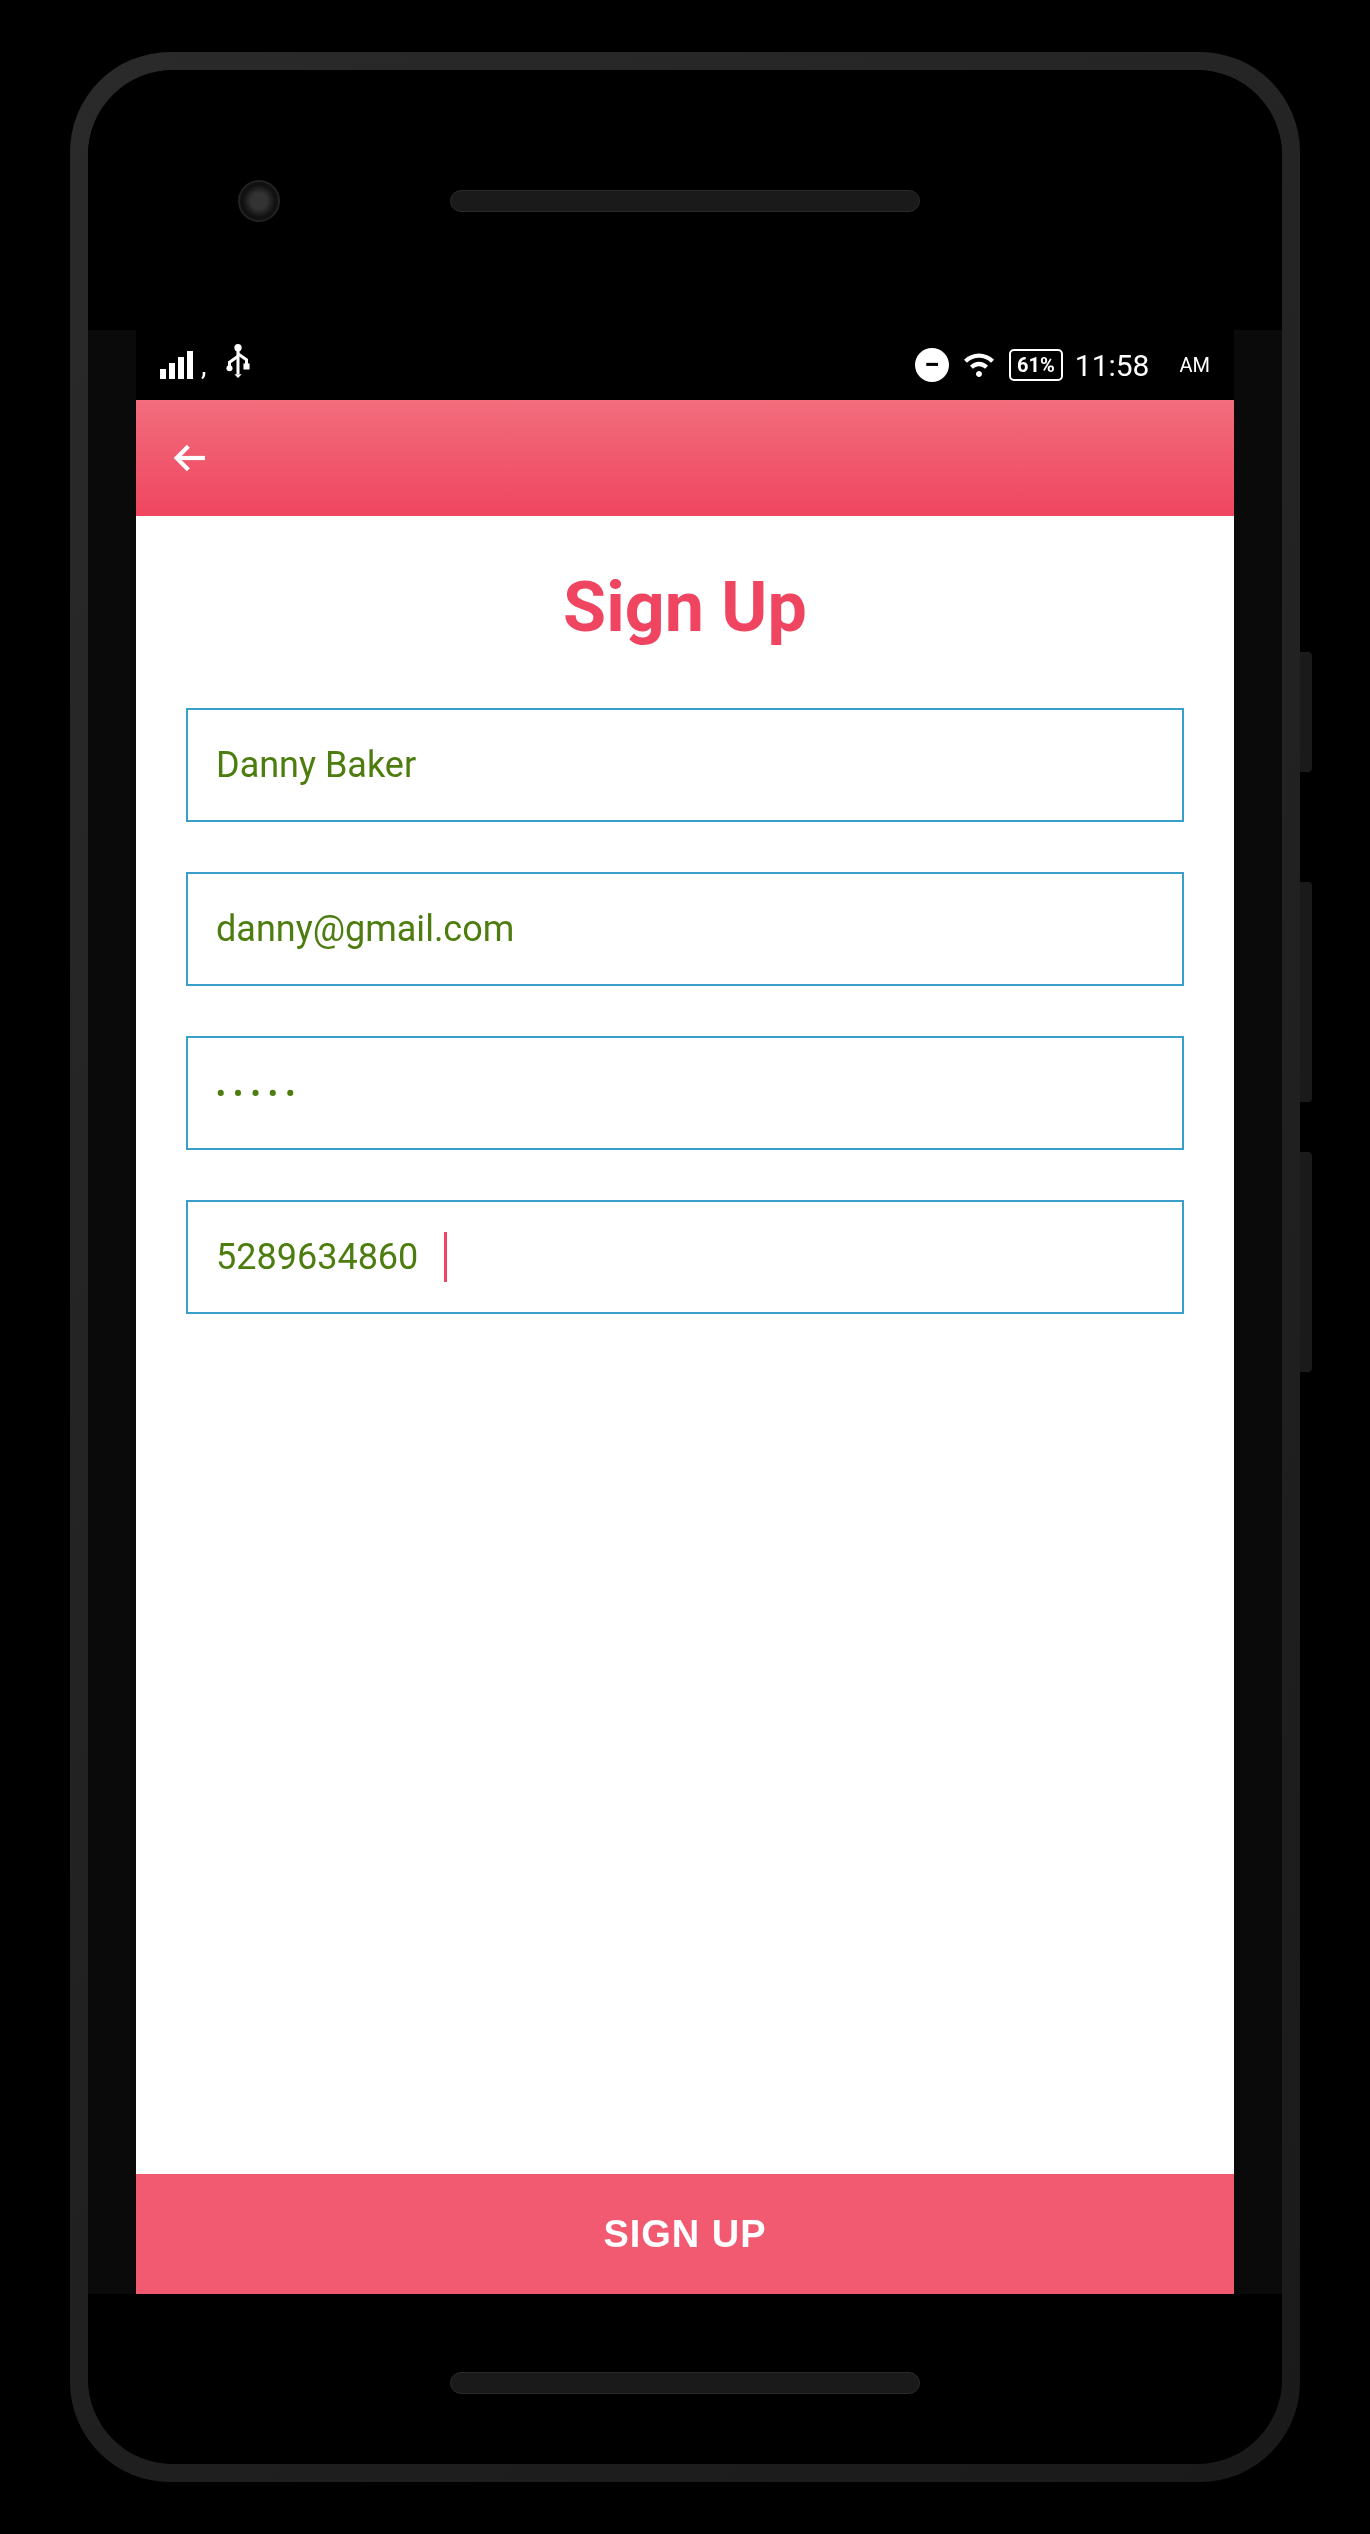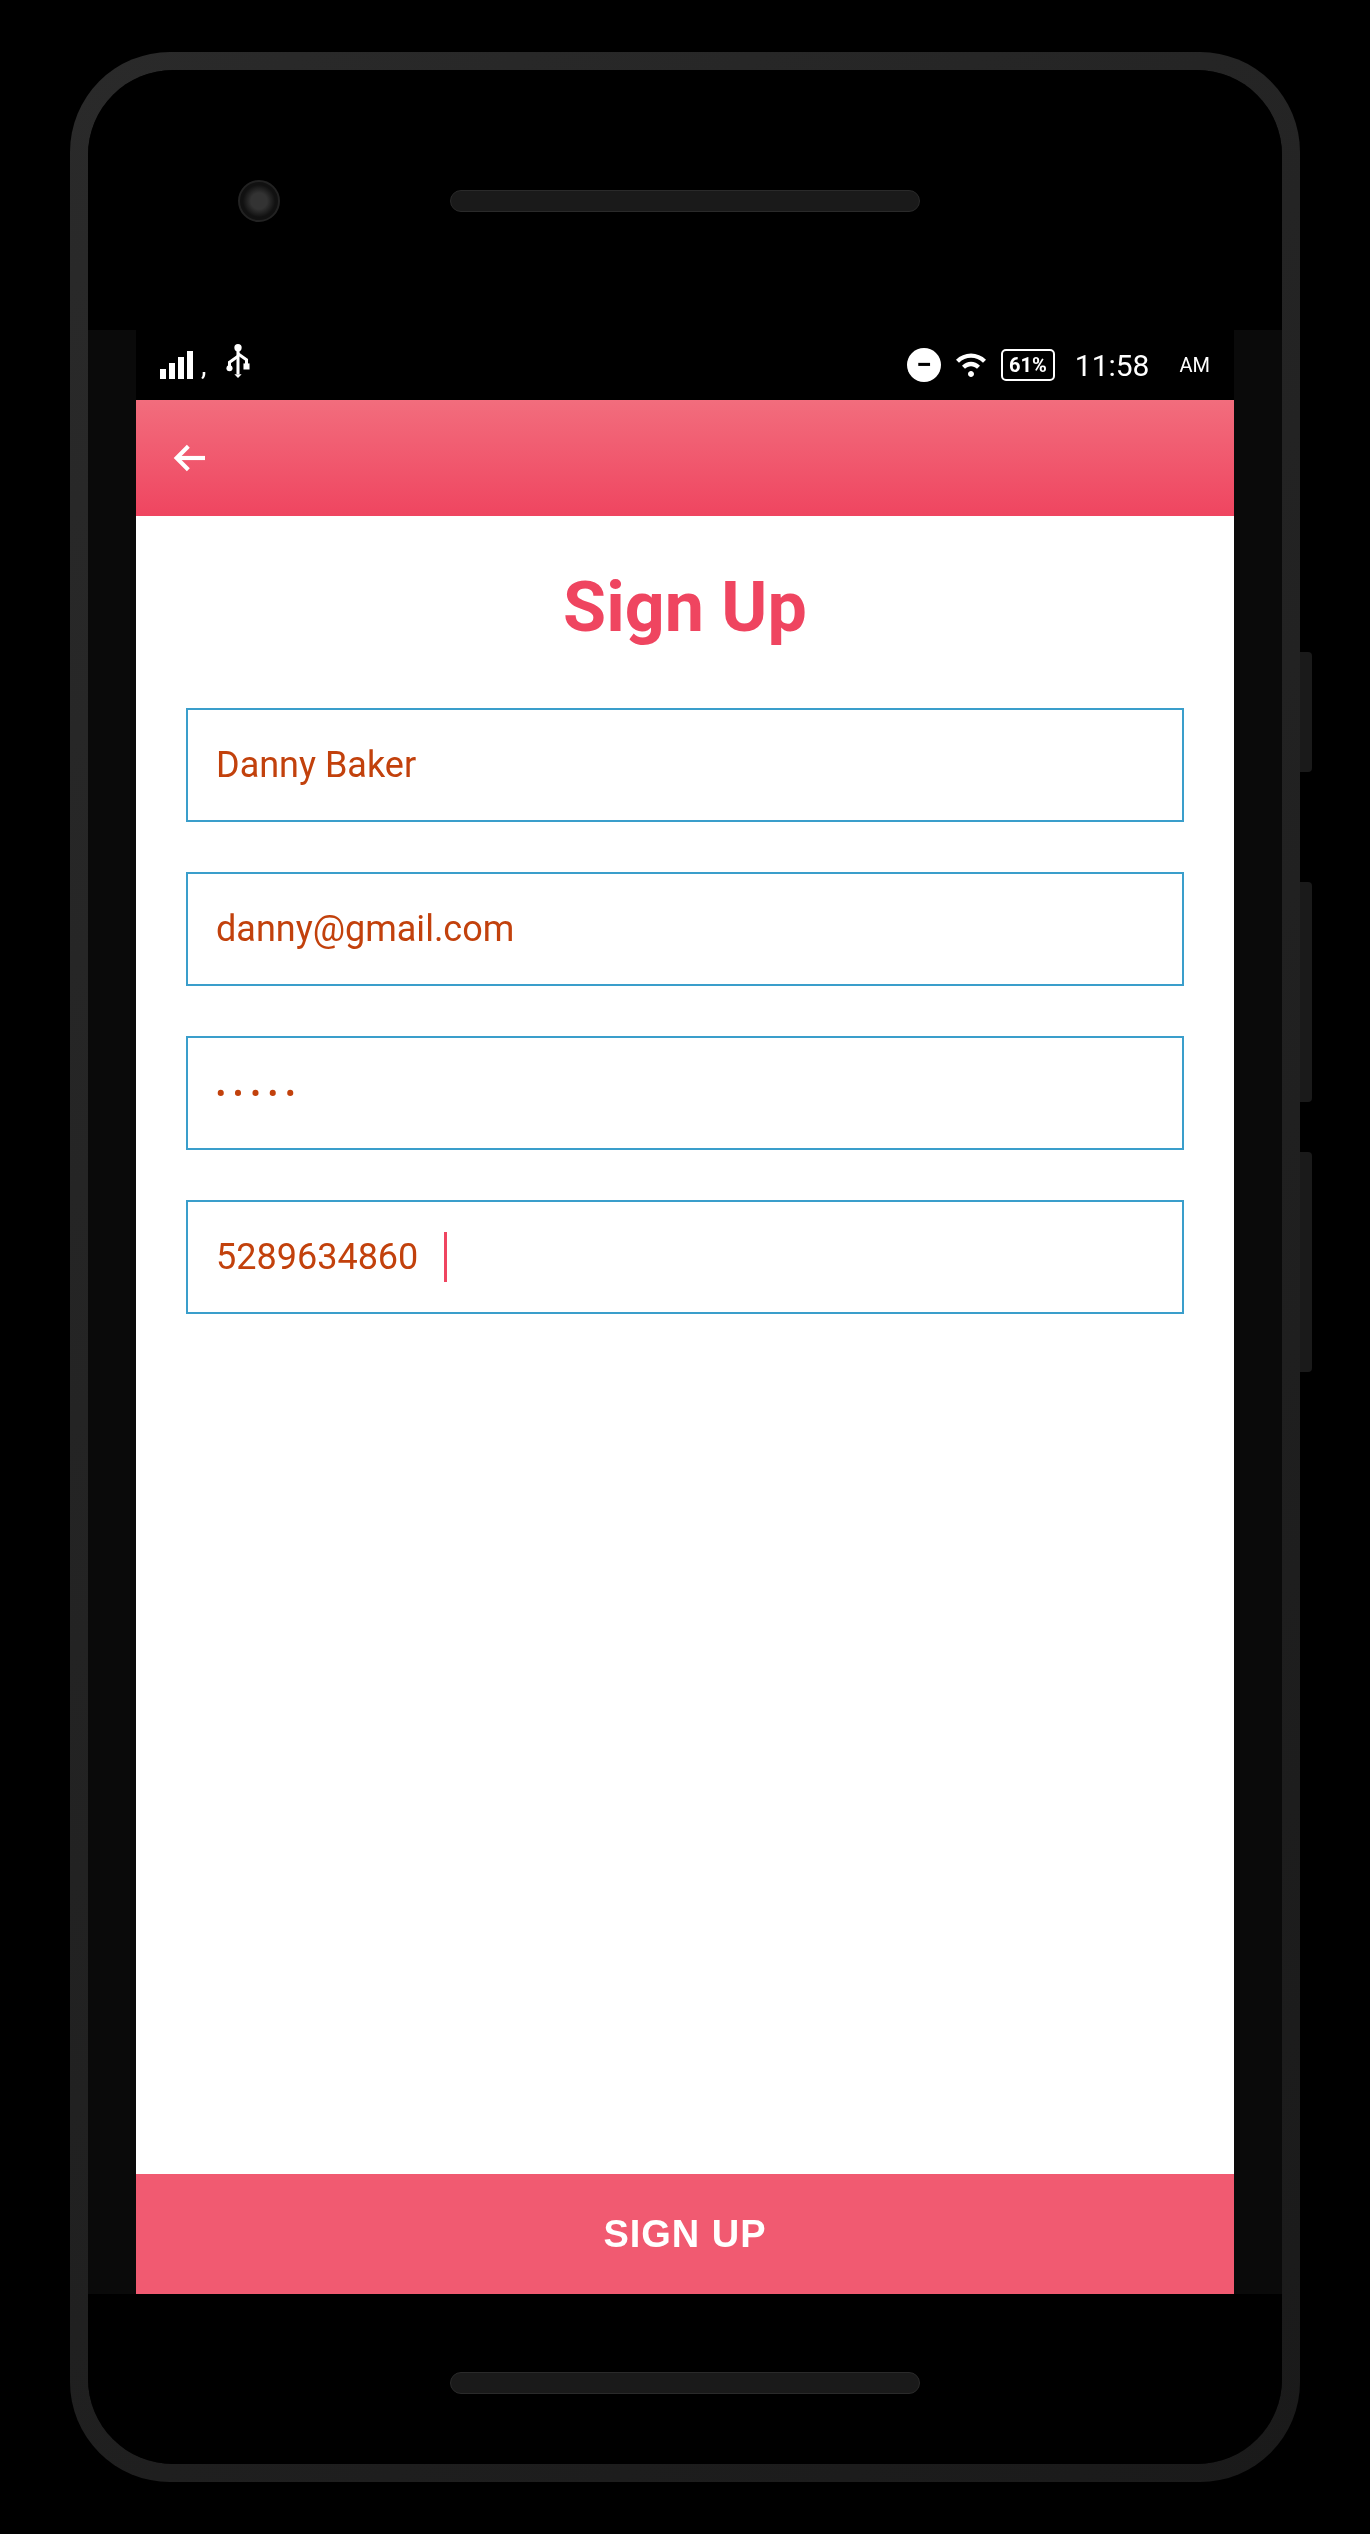--- a/index.html
+++ b/index.html
@@ -110,21 +110,21 @@
 .dnd-icon {
   width: 34px; height: 34px; background: #fff; border-radius: 50%;
   display: flex; align-items: center; justify-content: center;
   color: #000; font-weight: bold; font-size: 28px; line-height: 1;
 }
 .wifi-icon { width: 36px; height: 36px; }
 .battery {
   border: 2px solid #fff; border-radius: 5px; padding: 2px 6px;
   font-size: 20px; font-weight: 700;
 }
-.clock { font-size: 30px; font-weight: 400; margin-left: 8px; }
+.clock { font-size: 30px; font-weight: 400; }
 .ampm { font-size: 20px; margin-left: 18px; }
 .app-header {
   height: 116px;
   background: linear-gradient(to bottom, #f26d7d, #ef4560);
   display: flex;
   align-items: center;
   padding: 0 24px;
   position: relative;
 }
 .back-btn {
@@ -150,21 +150,21 @@
   font-weight: 700;
   margin-bottom: 60px;
 }
 .input-field {
   width: 100%;
   height: 114px;
   border: 2px solid #3a9ecb;
   margin-bottom: 50px;
   padding: 0 28px;
   font-size: 36px;
-  color: #c2410c;
+  color: #4d7c0f;
   outline: none;
   font-family: inherit;
 }
 .input-field.pw-field { letter-spacing: 8px; font-size: 26px; font-weight: bold; }
 .input-wrapper { position: relative; }
 .cursor-line {
   position: absolute;
   left: 258px;
   top: 32px;
   width: 3px;

